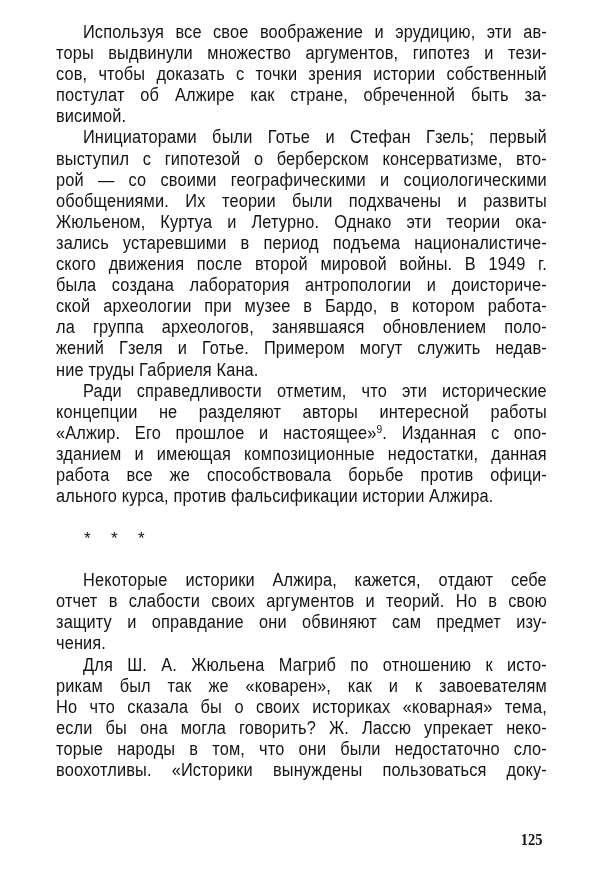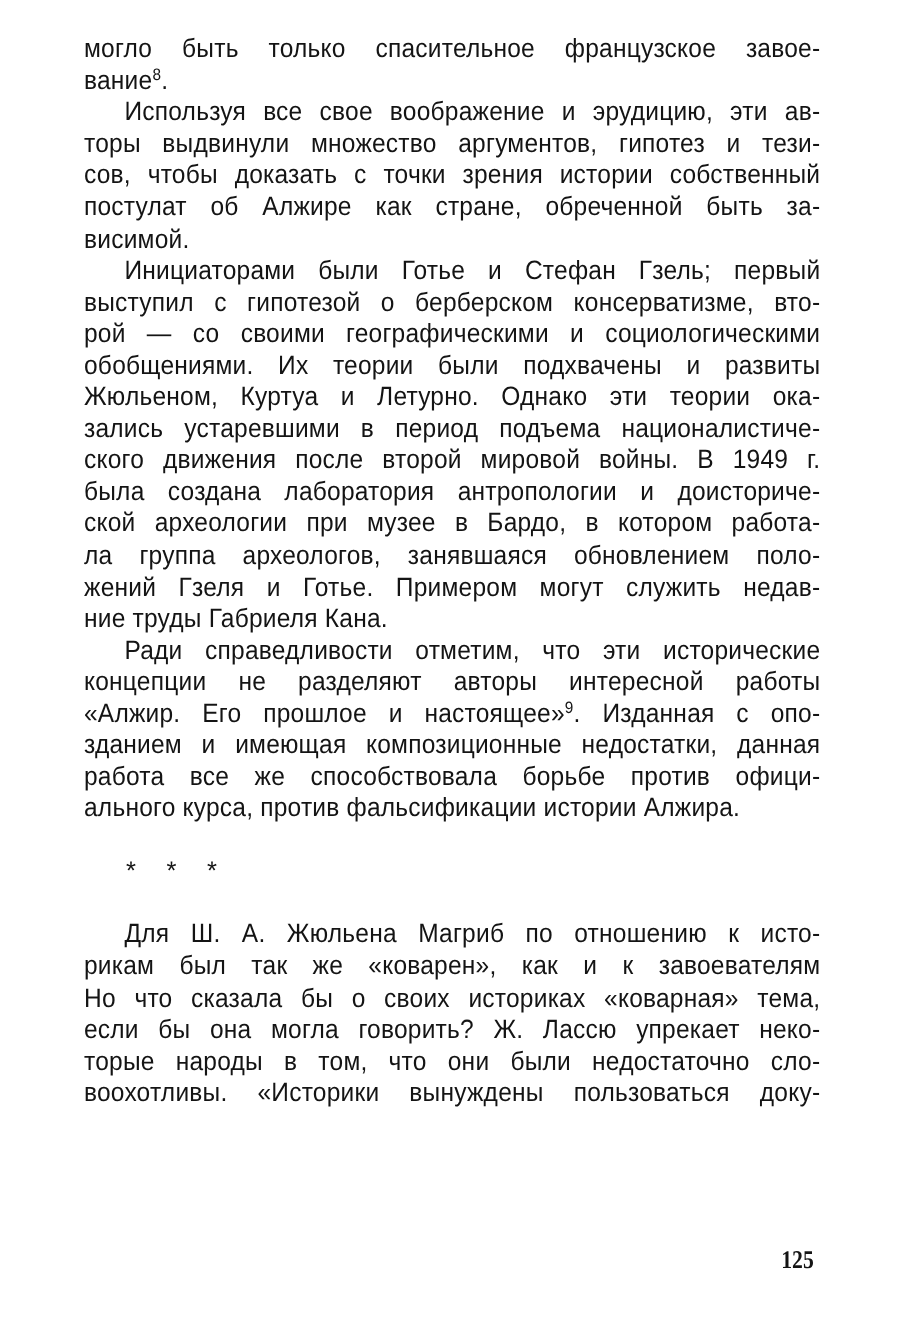--- a/index.html
+++ b/index.html
@@ -69,24 +69,20 @@
     font-family: "Liberation Serif", serif;
     transform: scaleX(0.85);
     transform-origin: right center;
   }
 </style>
 </head>
 <body>
 
 <div class="page">
 
-  <div>
-    <span class="line">могло быть только спасительное французское завое-</span>
-    <span class="line last"><span>вание</span><sup>8</sup><span>.</span></span>
-  </div>
 
   <div>
     <span class="line indent">Используя все свое воображение и эрудицию, эти ав-</span>
     <span class="line">торы выдвинули множество аргументов, гипотез и тези-</span>
     <span class="line">сов, чтобы доказать с точки зрения истории собственный</span>
     <span class="line">постулат об Алжире как стране, обреченной быть за-</span>
     <span class="line last">висимой.</span>
   </div>
 
   <div>
@@ -111,20 +107,26 @@
     <span class="line">зданием и имеющая композиционные недостатки, данная</span>
     <span class="line">работа все же способствовала борьбе против офици-</span>
     <span class="line last">ального курса, против фальсификации истории Алжира.</span>
   </div>
 
 
   <div class="stars">
     <span>*</span><span>*</span><span>*</span>
   </div>
 
+  <div>
+    <span class="line indent">Некоторые историки Алжира, кажется, отдают себе</span>
+    <span class="line">отчет в слабости своих аргументов и теорий. Но в свою</span>
+    <span class="line">защиту и оправдание они обвиняют сам предмет изу-</span>
+    <span class="line last">чения.</span>
+  </div>
 
   <div>
     <span class="line indent">Для Ш. А. Жюльена Магриб по отношению к исто-</span>
     <span class="line">рикам был так же «коварен», как и к завоевателям</span>
     <span class="line">Но что сказала бы о своих историках «коварная» тема,</span>
     <span class="line">если бы она могла говорить? Ж. Лассю упрекает неко-</span>
     <span class="line">торые народы в том, что они были недостаточно сло-</span>
     <span class="line">воохотливы. «Историки вынуждены пользоваться доку-</span>
 
   </div>

